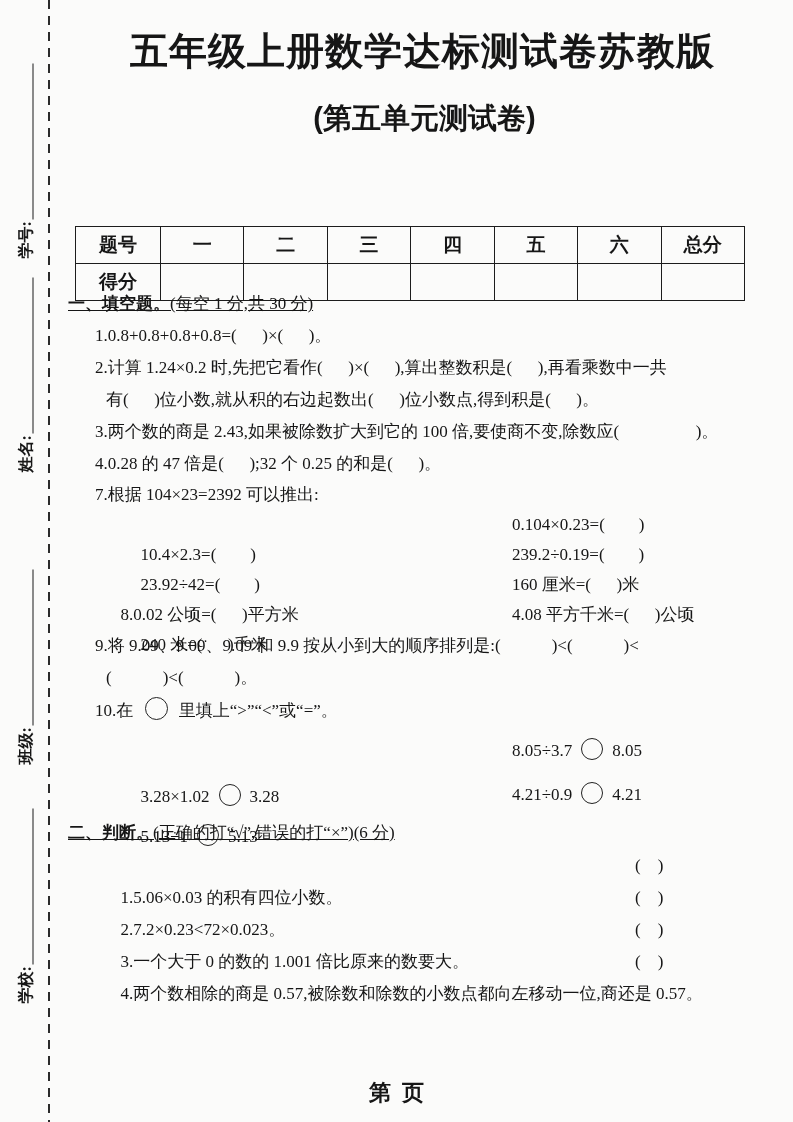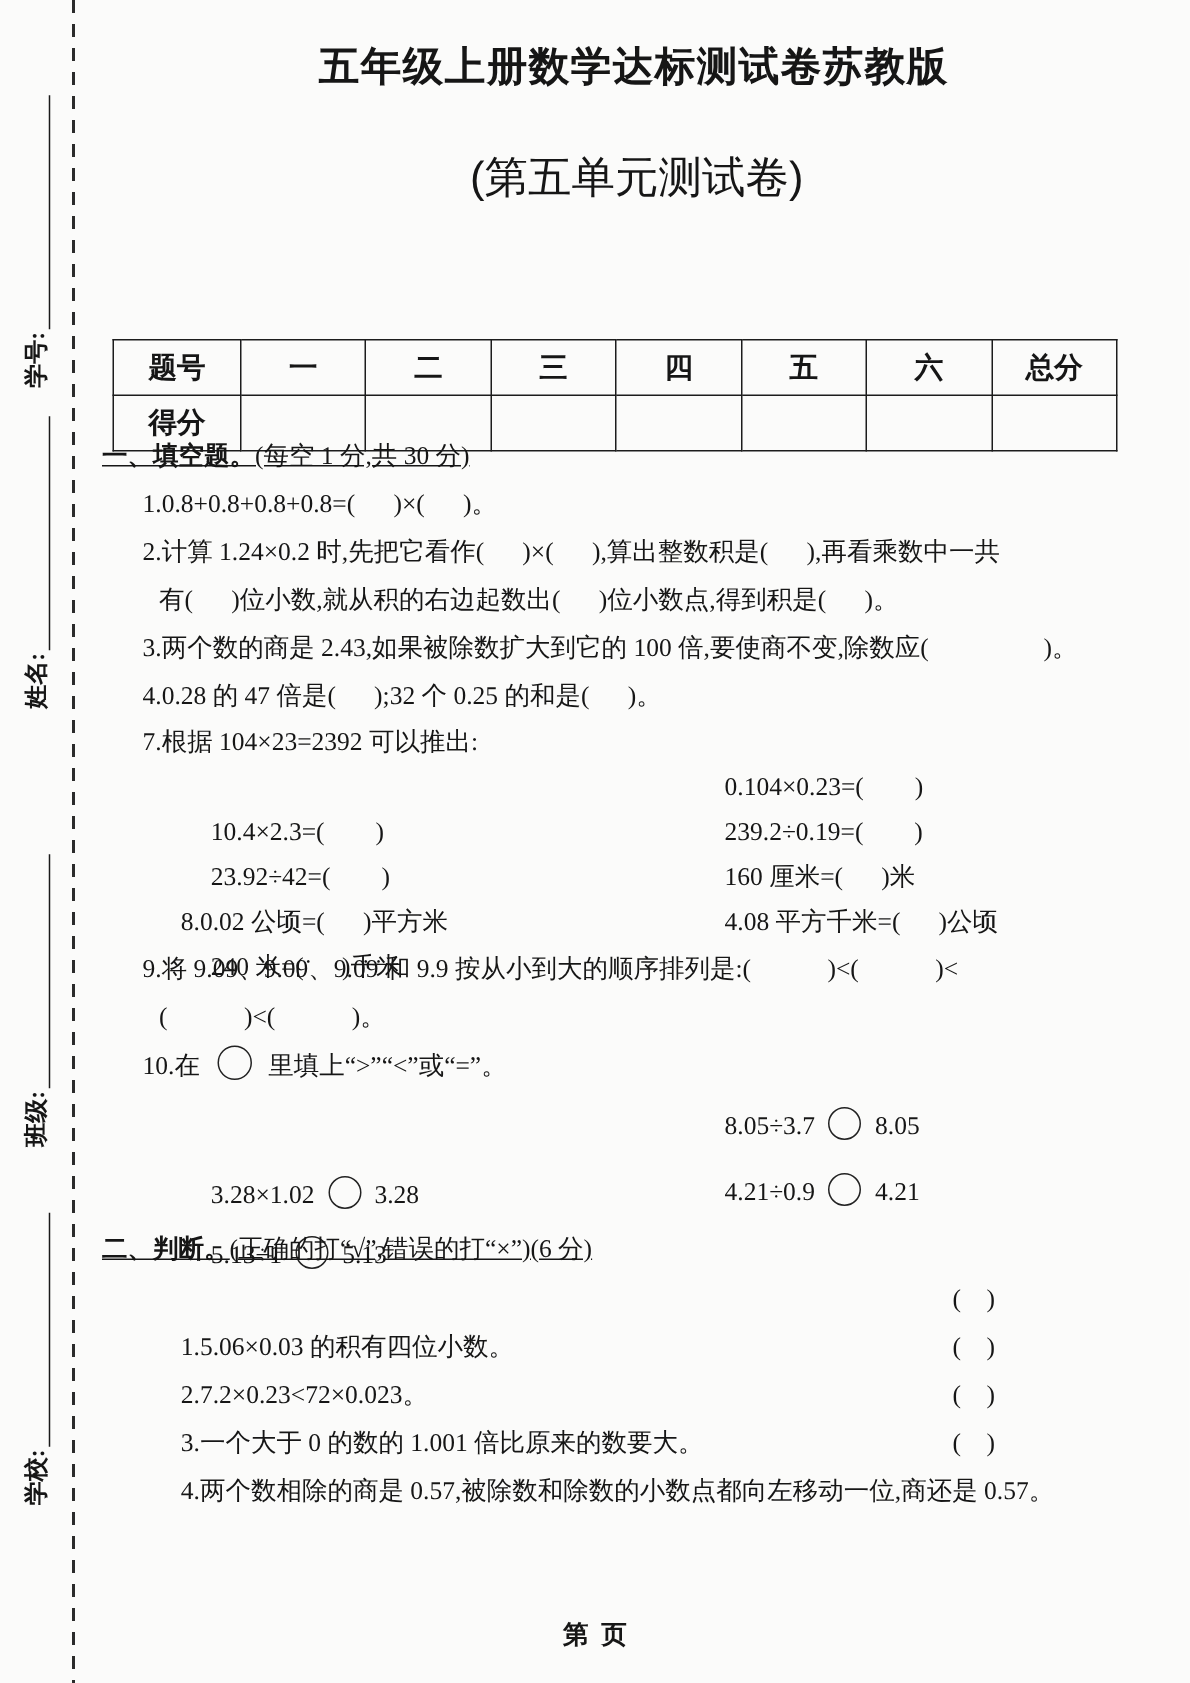--- a/index.html
+++ b/index.html
@@ -23,26 +23,26 @@
     display:flex; align-items:stretch;
     font-size:16px; font-weight:600; white-space:pre;
   }
   .side-field .fld-label { line-height:26px; }
   .side-field .fld-line { flex:1; border-bottom:1.5px solid #1a1a1a; margin-bottom:5px; margin-left:2px; }
   .sf1 { top:148px; } .sf2 { top:362px; } .sf3 { top:654px; } .sf4 { top:893px; }
 
   .title {
     position:absolute; left:60px; right:8px; top:26px;
     text-align:center; font-family:"Liberation Sans","DejaVu Sans",sans-serif;
-    font-size:27px; font-weight:bold; letter-spacing:1px; white-space:pre;
+    font-size:38px; font-weight:bold; letter-spacing:1px; white-space:pre;
   }
   .subtitle {
     position:absolute; left:60px; right:4px; top:99px;
     text-align:center; font-family:"Liberation Sans","DejaVu Sans",sans-serif;
-    font-size:29px; font-weight:normal; white-space:pre;
+    font-size:29px; font-weight:bold; white-space:pre;
   }
 
   table.score {
     position:absolute; left:75px; top:226px; width:670px;
     border-collapse:collapse; table-layout:fixed;
   }
   table.score td {
     border:1.6px solid #1c1c1c; height:36px;
     text-align:center; vertical-align:middle;
     font-size:19px; padding:0;
@@ -54,31 +54,31 @@
   .line { height:32px; line-height:32px; white-space:pre; position:relative; }
   .h30 { height:30px; line-height:30px; }
   .h34 { height:34px; line-height:34px; }
   .h42 { height:42px; line-height:42px; }
   .h46 { height:46px; line-height:46px; }
   .sec-head { padding-left:6px; font-weight:bold;text-decoration:underline; }
   .sec-head .note { font-weight:normal; }
   .ind1 { padding-left:33px; }
   .ind2 { padding-left:44px; }
   .ind3 { padding-left:53px; }
-  .col-r { position:absolute; left:421px; top:0; white-space:pre; }
+  .col-r { position:absolute; left:450px; top:0; white-space:pre; }
   .j-answer { position:absolute; left:573px; top:0; white-space:pre; }
   .circle {
     display:inline-block; width:20px; height:20px;
     border:1.6px solid #222; border-radius:50%;
     vertical-align:-4px; margin:0 9px;
   }
   .circle.small { width:21px; height:21px; margin:0 7px; }
   .footer {
     position:absolute; left:0; right:0; top:1078px;
-    text-align:center; font-size:17px; font-weight:bold; white-space:pre;
+    text-align:center; font-size:22px; font-weight:bold; white-space:pre;
   }
 </style>
 </head>
 <body>
 
 <div class="page">
 
   <div class="cut-line"></div>
 
   <div class="side-field sf1">

